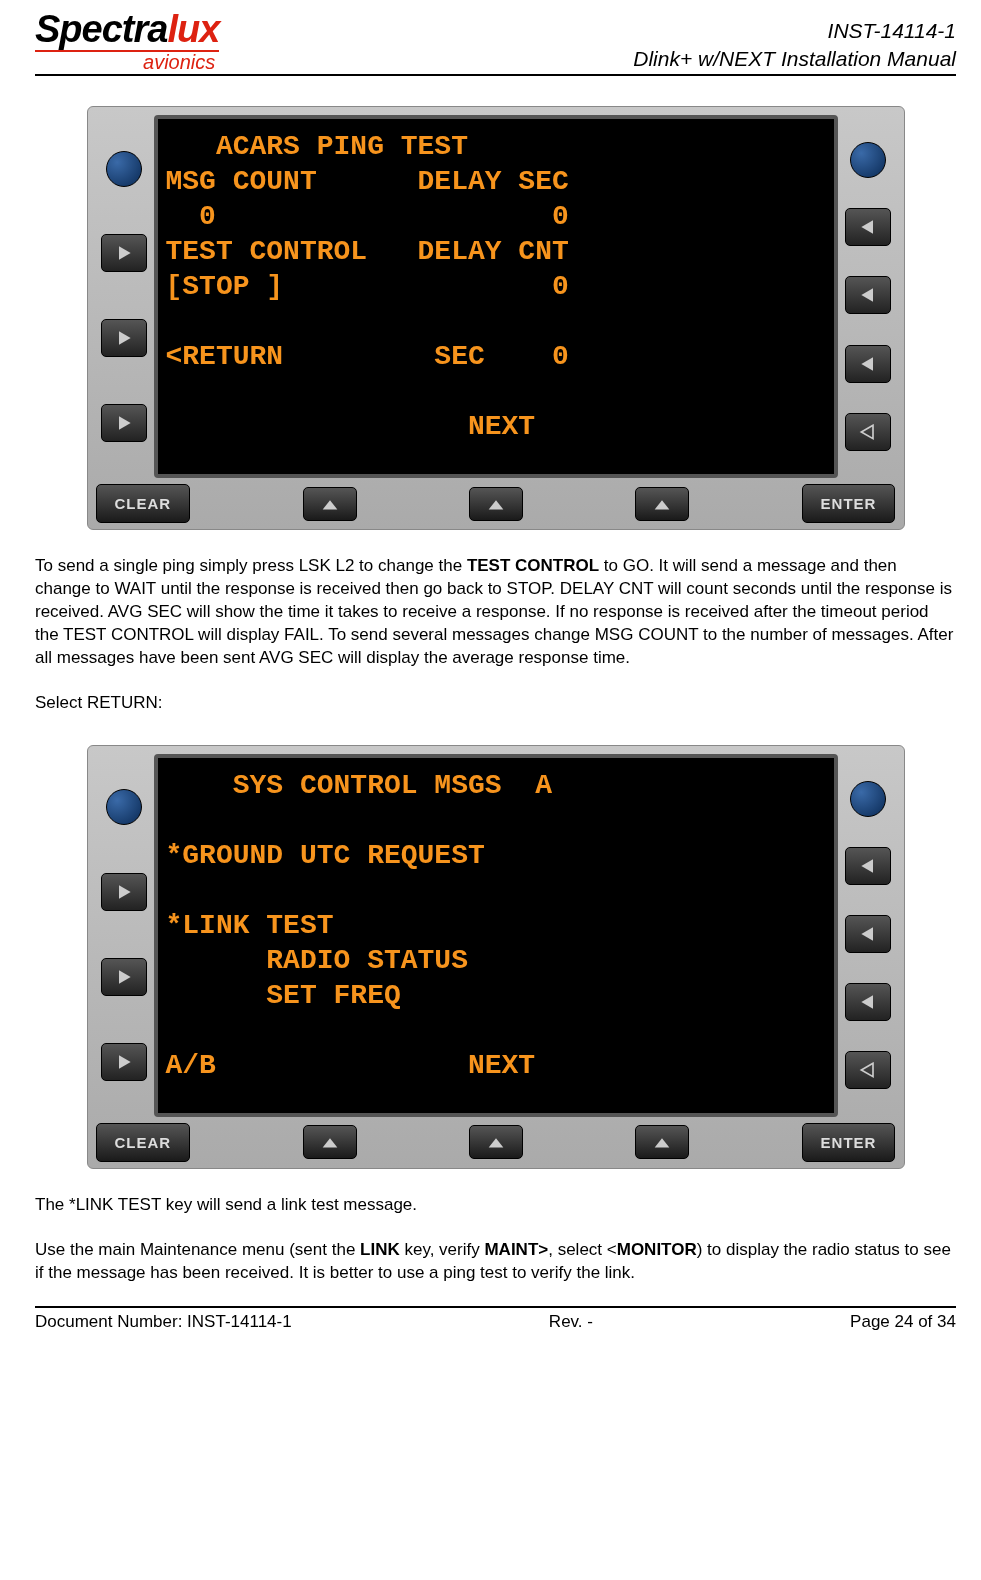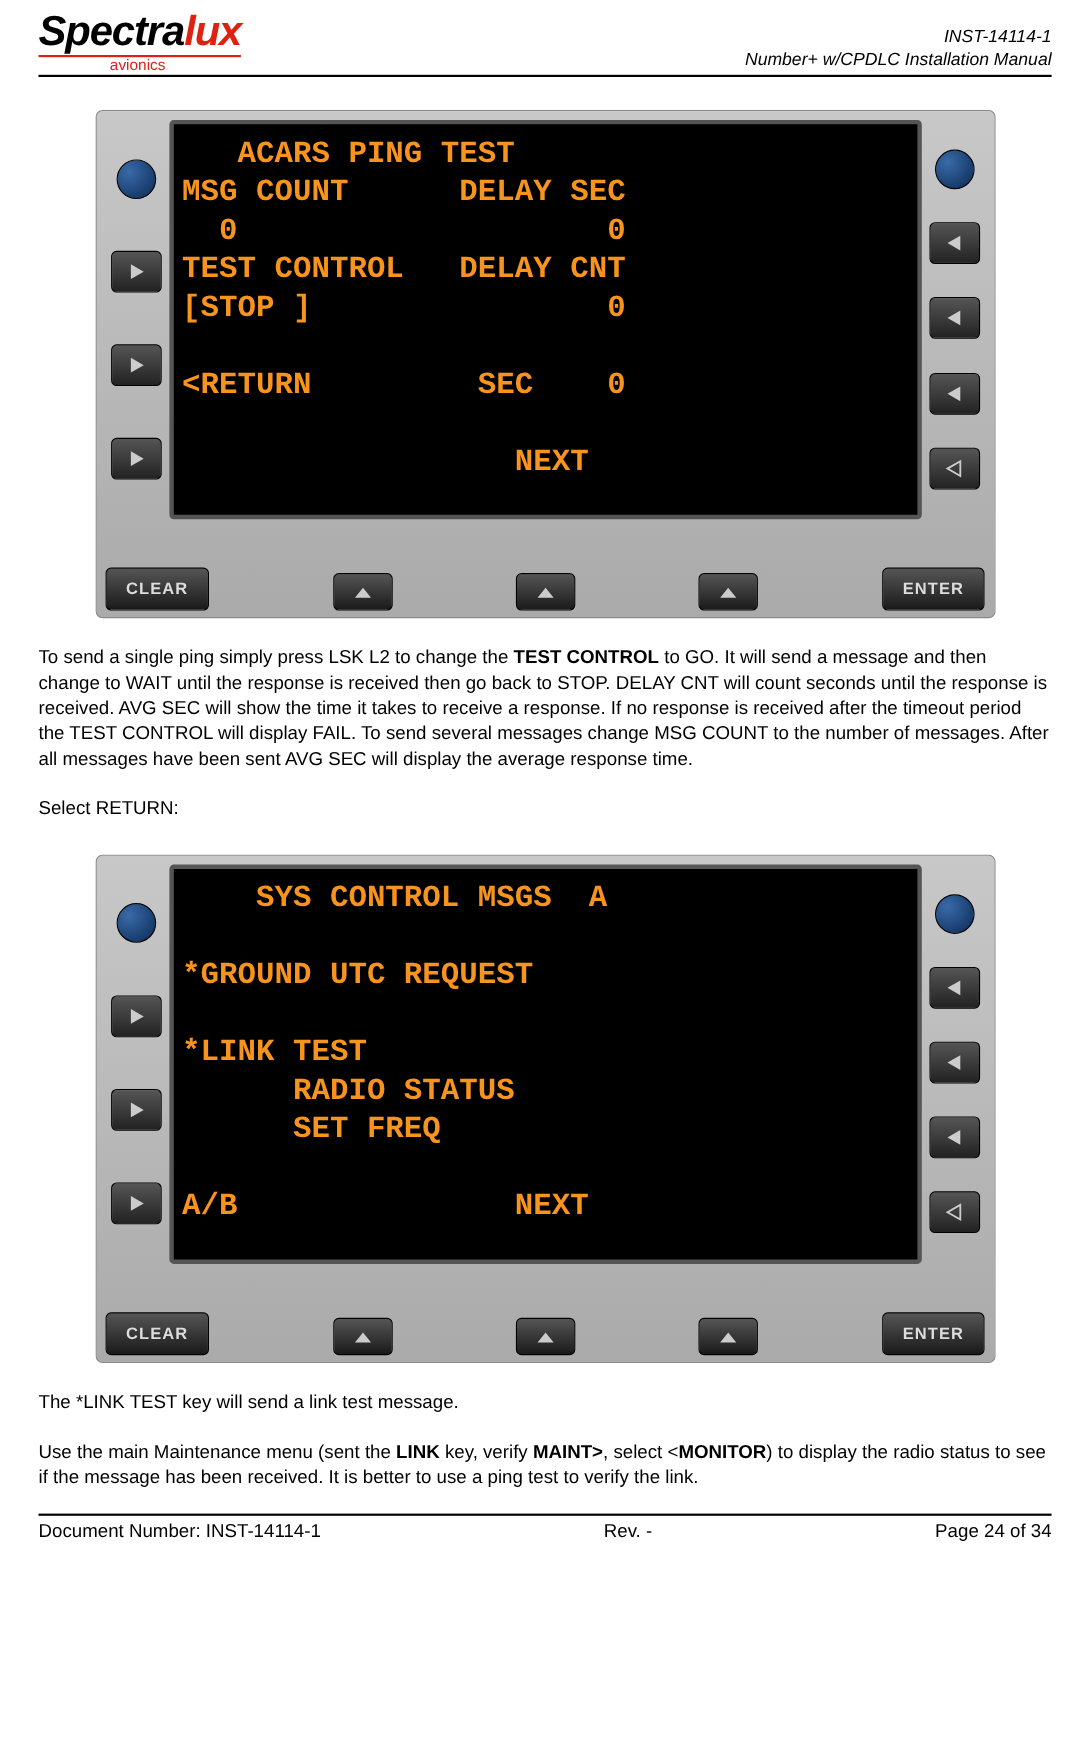--- a/index.html
+++ b/index.html
@@ -16,22 +16,22 @@
     display: flex;
     justify-content: space-between;
     align-items: flex-end;
     border-bottom: 2px solid #000;
     padding-bottom: 2px;
   }
   .logo { display: flex; flex-direction: column; line-height: 1; }
   .logo-top { font-size: 38px; font-weight: bold; font-style: italic; letter-spacing: -1px; }
   .logo-top .sp1 { color: #000; }
   .logo-top .sp2 { color: #d21; }
-  .logo-bot { font-size: 14px; color: #d21; text-align: center; padding-right: 4px; border-top: 2px solid #d21; margin-top: 2px; }
-  .hdr-right { text-align: right; font-style: italic; font-size: 16px; line-height: 1.3; }
+  .logo-bot { font-size: 20px; font-style: italic; color: #d21; text-align: right; padding-right: 4px; border-top: 2px solid #d21; margin-top: 2px; }
+  .hdr-right { text-align: right; font-style: italic; font-size: 21px; line-height: 1.3; }
   .hdr-right .doc-id { font-weight: normal; }
 
   .cdu {
     width: 818px;
     margin: 30px auto 25px auto;
     background: linear-gradient(to bottom, #c8c8c8, #aaa);
     border-radius: 6px;
     padding: 8px 6px 6px 6px;
     border: 1px solid #888;
   }
@@ -56,23 +56,22 @@
     font-size: 28px;
     font-weight: bold;
     line-height: 1.25;
     white-space: pre;
     padding: 10px 8px 30px 8px;
     border: 4px solid #555;
     border-radius: 4px;
     min-height: 300px;
   }
   .cdu-bot {
-    display: flex; justify-content: space-between; align-items: flex-end;
+    display: flex; justify-content: space-between; align-items: center;
     padding: 6px 2px 0 2px;
-    margin-top: 38px;
   }
   .btn-wide {
     background: linear-gradient(to bottom, #555, #1a1a1a);
     color: #ddd;
     font-size: 15px; font-weight: bold;
     padding: 10px 18px;
     border-radius: 5px;
     border: 1px solid #000;
     letter-spacing: 1px;
   }
@@ -99,21 +98,21 @@
 
   <div class="hdr">
     <div class="logo">
       <div class="logo-top">
         <span class="sp1">Spectra</span><span class="sp2">lux</span>
       </div>
       <div class="logo-bot">avionics</div>
     </div>
     <div class="hdr-right">
       <div class="doc-id">INST-14114-1</div>
-      <div>Number+ w/CPDLC Installation Manual</div>
+      <div>Dlink+ w/NEXT Installation Manual</div>
     </div>
   </div>
 
   <div class="cdu">
     <div class="cdu-top">
       <div class="side-col">
         <div class="lsk round"></div>
         <div class="lsk">
             <svg viewBox="0 0 24 24">
               <path d="M6 4 L20 12 L6 20 Z"></path>

